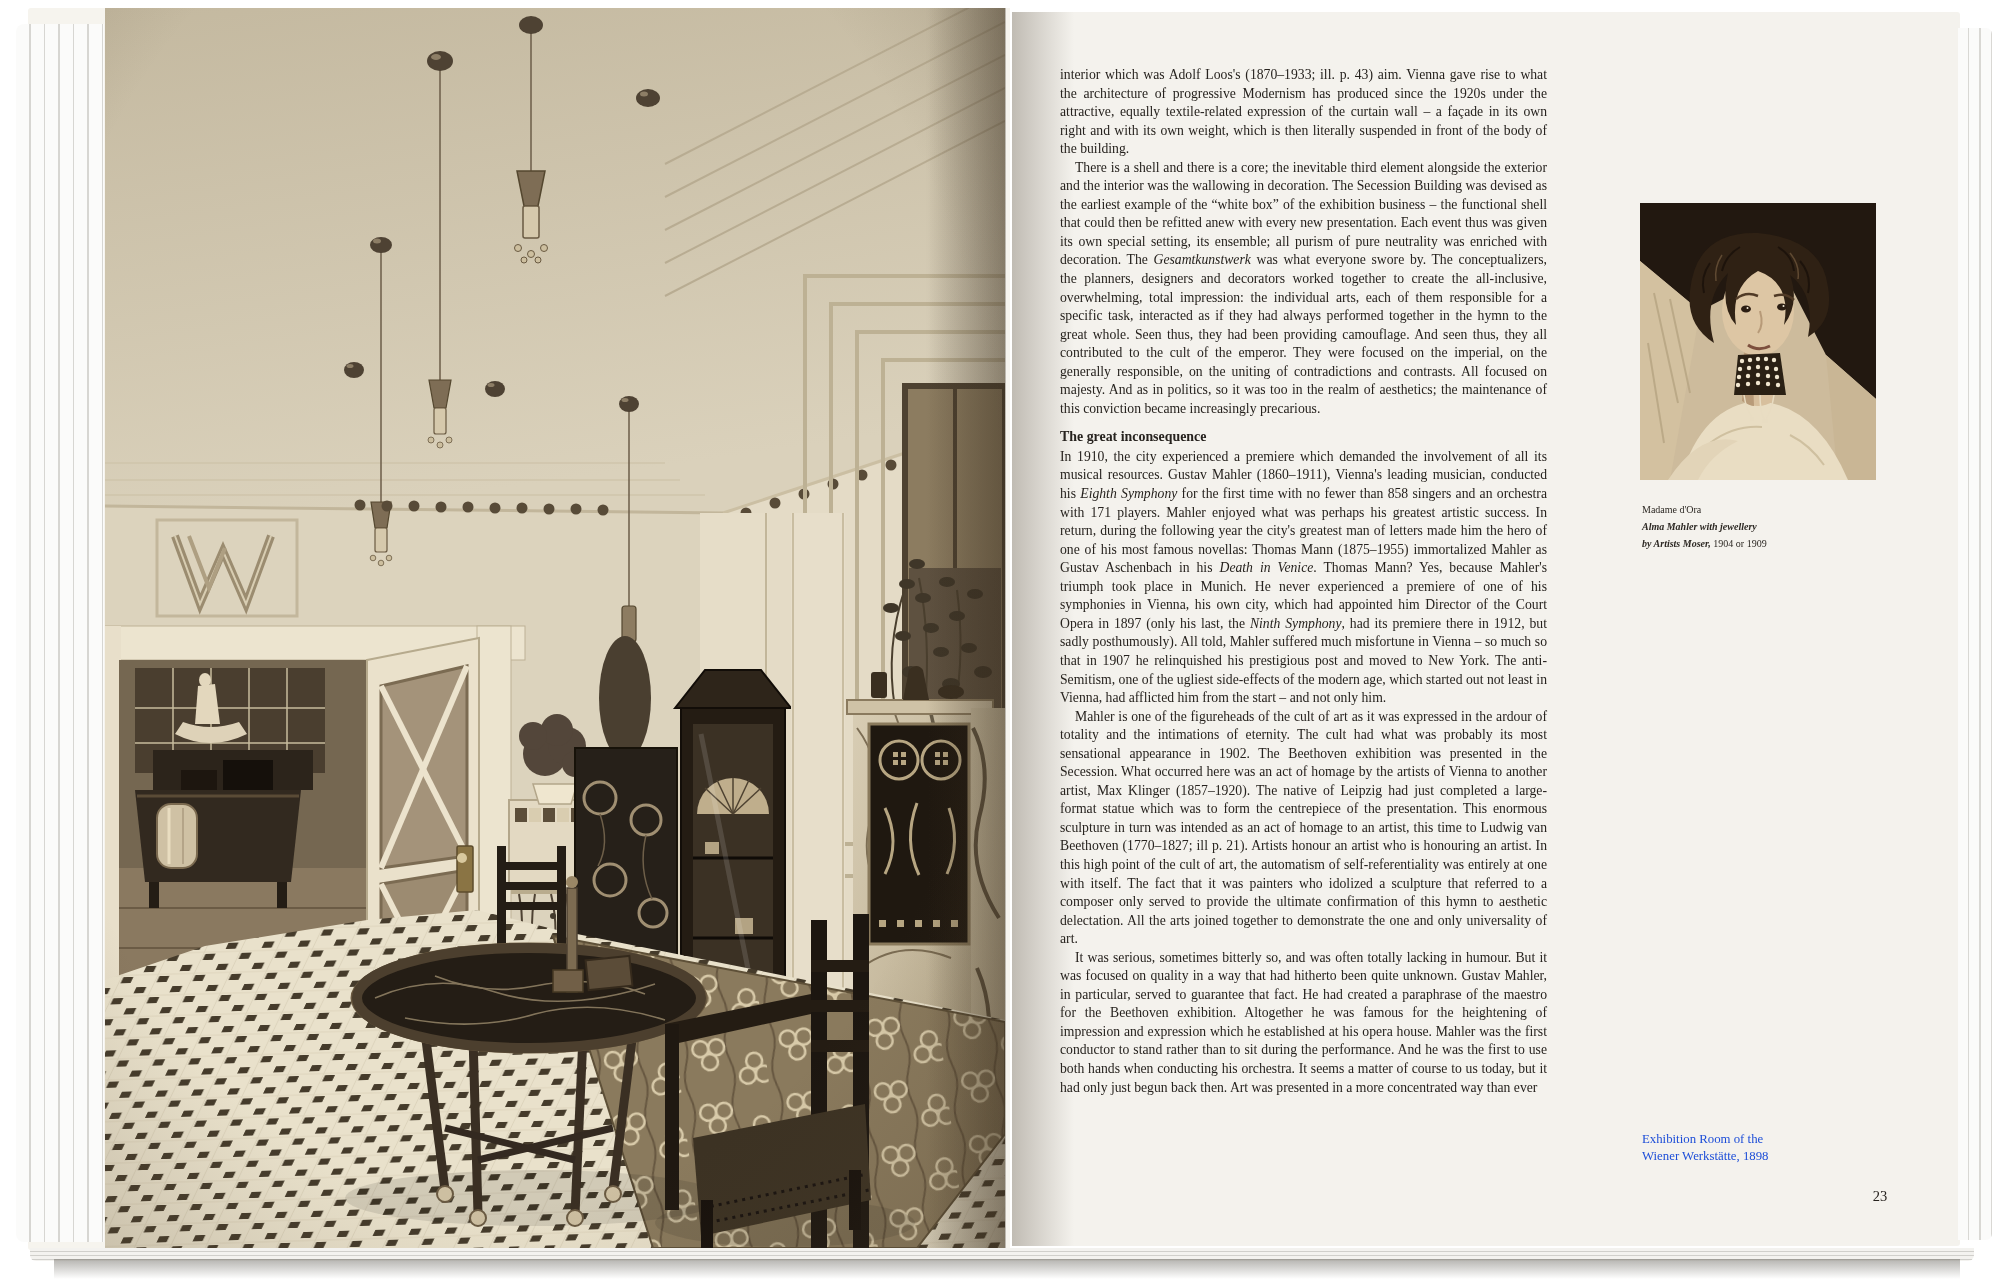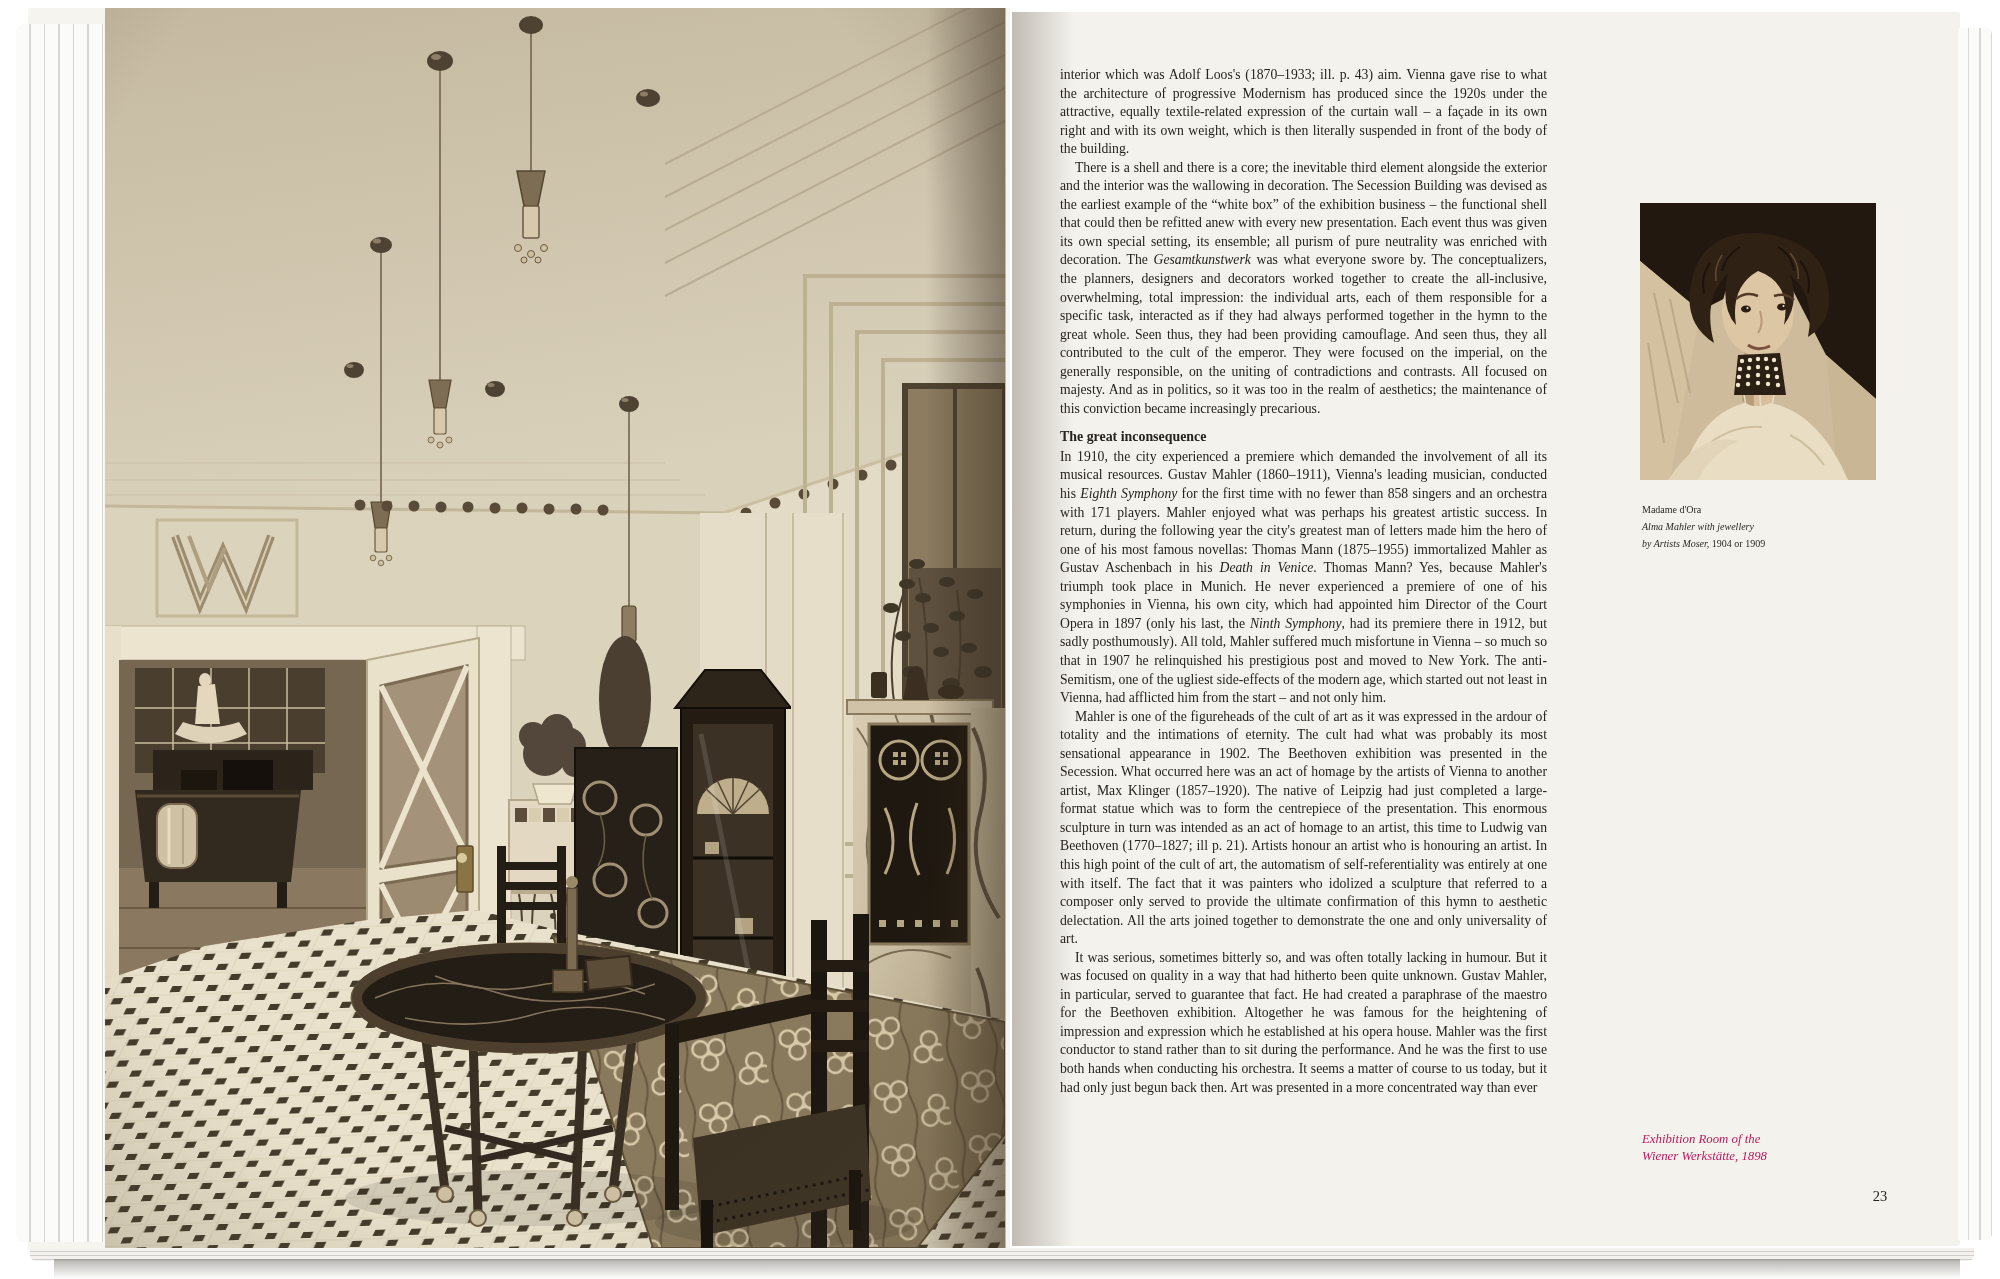--- a/index.html
+++ b/index.html
@@ -28,23 +28,23 @@
             background:linear-gradient(90deg,rgba(58,46,30,0.28),rgba(58,46,30,0));}
   
   .body-col{position:absolute;left:48px;top:54px;width:487px;color:#26221e;
             font-size:13.7px;line-height:18.55px;text-align:justify;}
   .body-col p{margin:0;}
   .body-col p.ind{text-indent:15px;}
   .body-col h3{margin:10px 0 1px 0;font-size:13.9px;font-weight:bold;line-height:18.55px;}
   .body-col em{font-style:italic;font-weight:normal;}
   .figcap{position:absolute;left:630px;top:489px;width:270px;color:#2c2823;
           font-size:10px;line-height:17px;}
-  .figcap em{font-weight:normal;font-style:italic;margin-top:23px;}
-  .photocap{position:absolute;left:630px;top:1119px;width:270px;color:#be185d;
-            font-size:12.8px;line-height:17px;font-style:italic;}
+  .figcap em{font-weight:bold;font-style:italic;margin-top:23px;}
+  .photocap{position:absolute;left:630px;top:1119px;width:270px;color:#1d4ed8;
+            font-size:12.8px;line-height:17px;}
   .pagenum{position:absolute;left:848px;top:1176px;width:40px;color:#26221e;
            font-size:14.5px;text-align:center;}
   .portrait{position:absolute;left:628px;top:191px;width:236px;height:277px;}
 </style>
 </head>
 <body>
 
 <div class="stage">
 
   <div class="page-left"></div>

